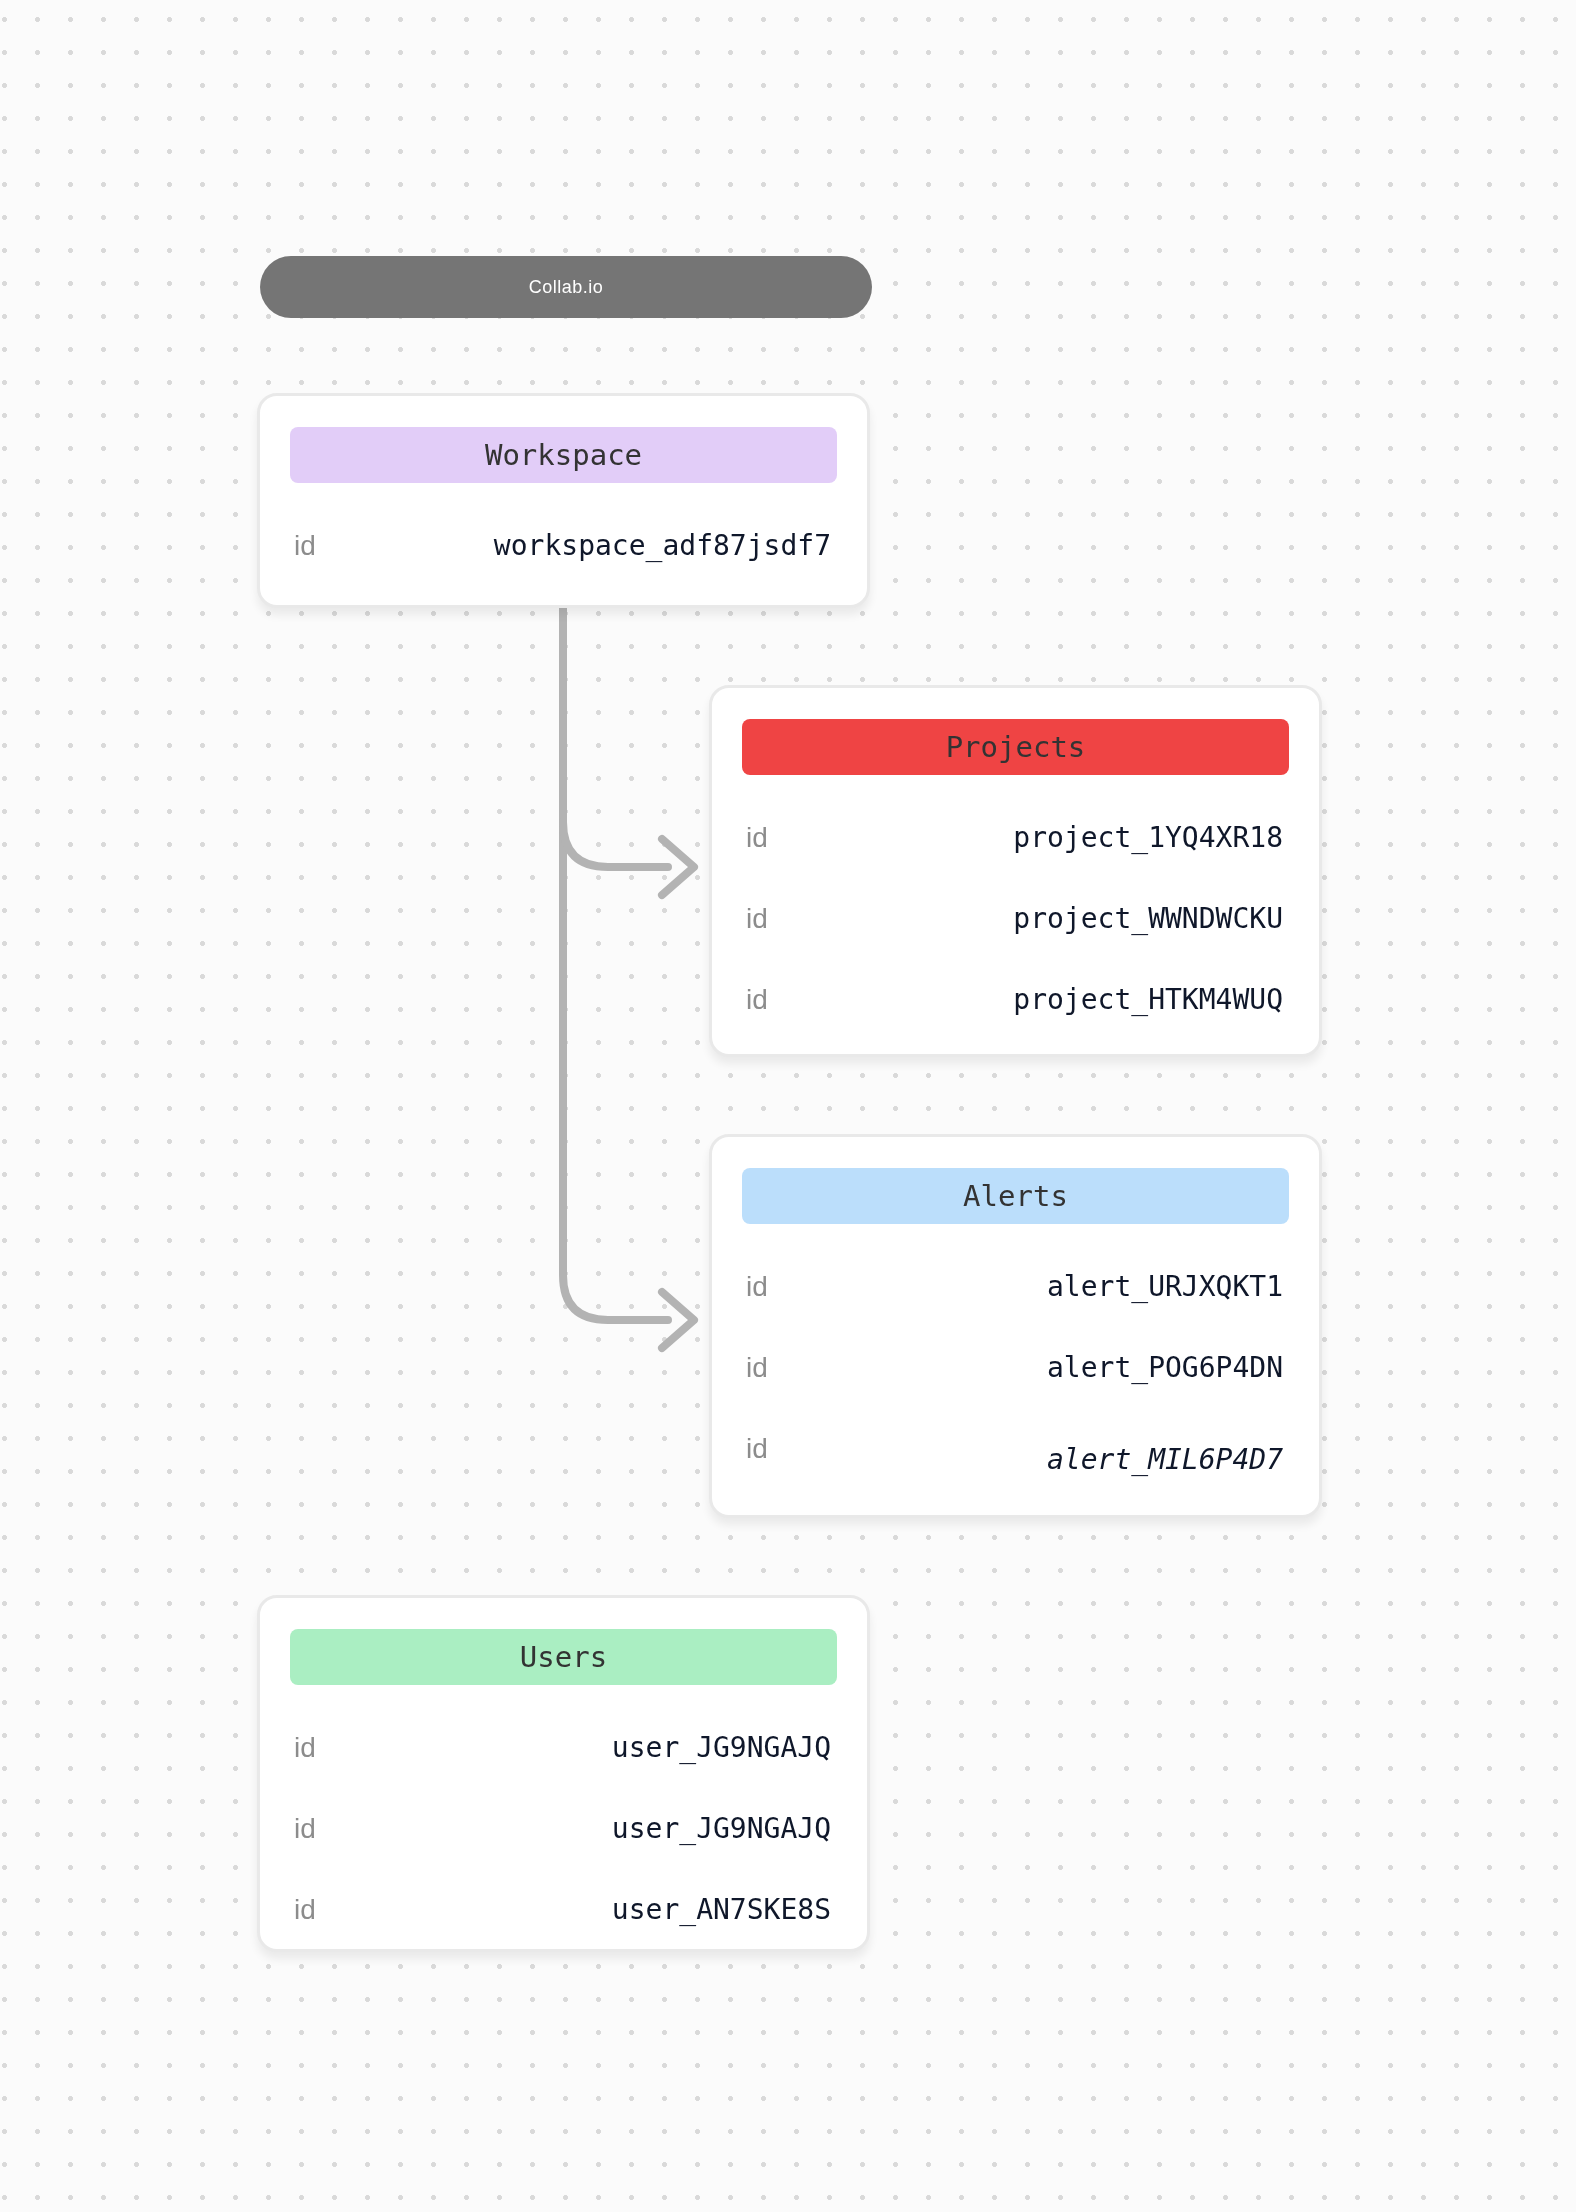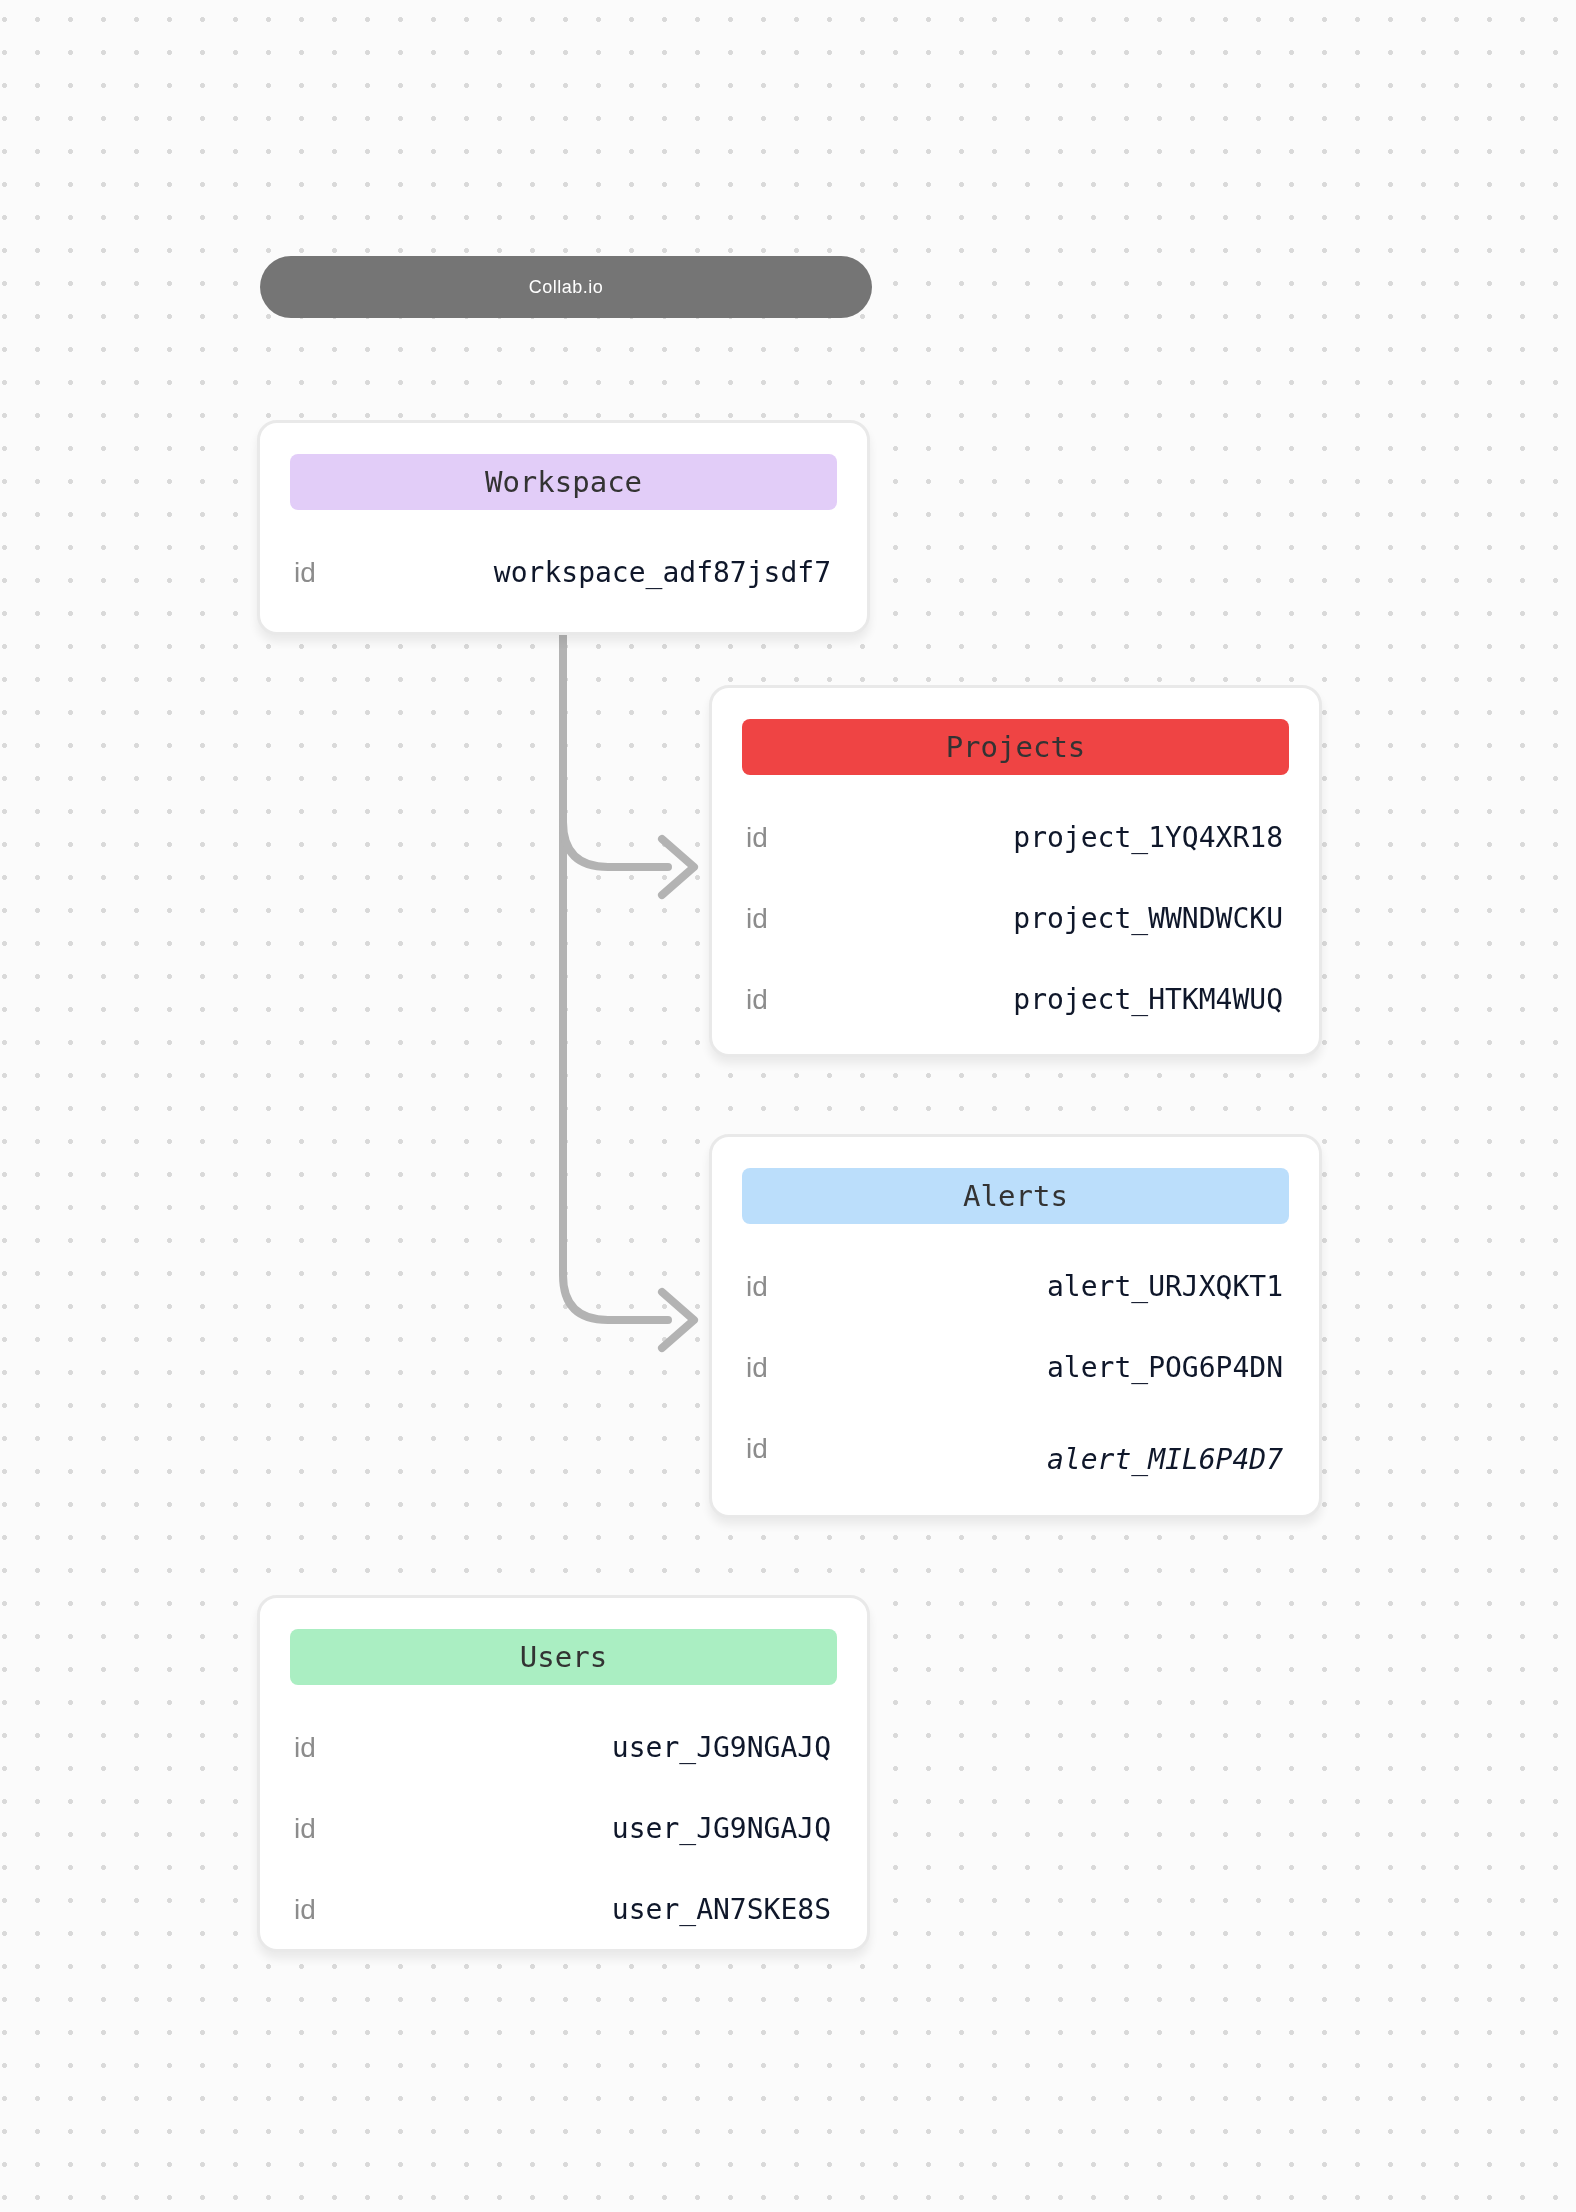--- a/index.html
+++ b/index.html
@@ -54,21 +54,21 @@
 
   .card {
     position: absolute;
     background: #ffffff;
     border: 3px solid #e9e9e9;
     border-radius: 20px;
     box-shadow: 0 7px 10px rgba(0,0,0,0.07);
     padding-top: 31px;
     z-index: 2;
   }
-  .card-workspace { left: 257px; top: 393px; width: 613px; height: 215px; margin-top: 27px; }
+  .card-workspace { left: 257px; top: 393px; width: 613px; height: 215px; }
   .card-projects  { left: 709px; top: 685px; width: 613px; height: 372px; }
   .card-alerts    { left: 709px; top: 1134px; width: 613px; height: 384px; }
   .card-users     { left: 257px; top: 1595px; width: 613px; height: 357px; }
 
   .card-header {
     height: 56px;
     margin: 0 30px;
     border-radius: 8px;
     display: flex;
     align-items: center;

